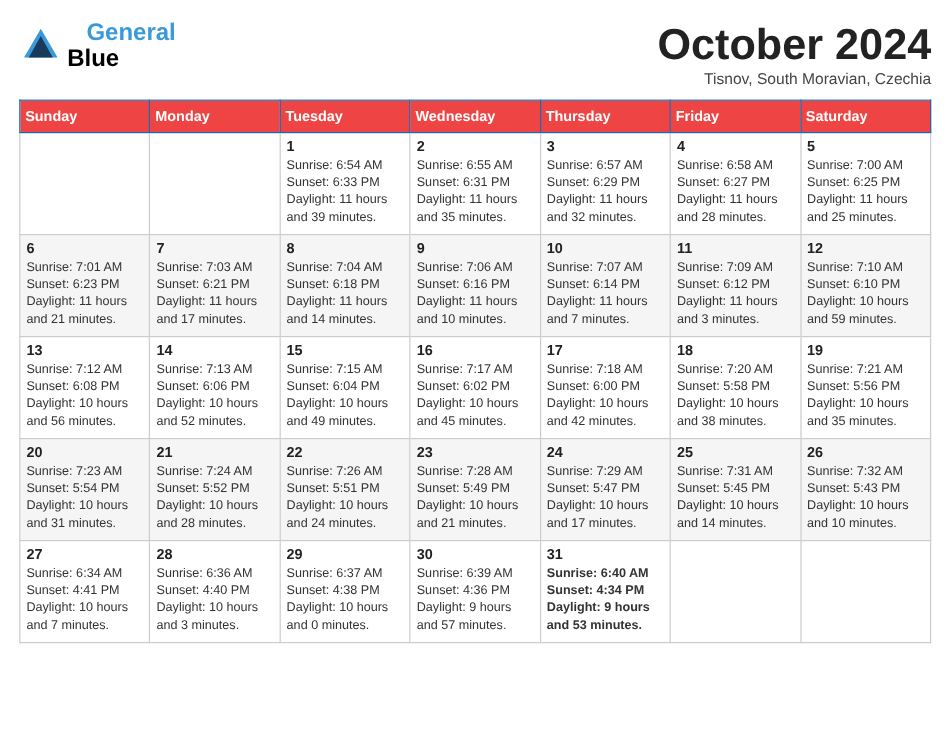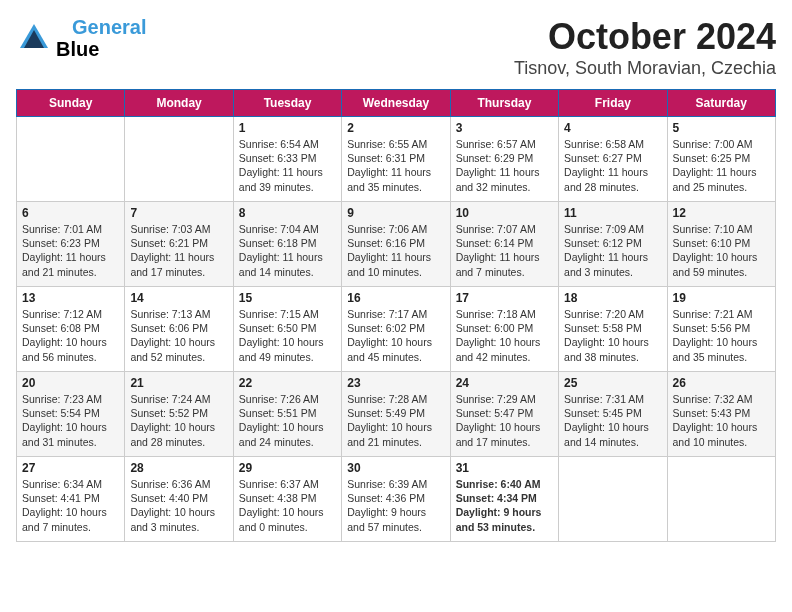--- a/index.html
+++ b/index.html
@@ -37,33 +37,33 @@
     }
     .title-block {
       text-align: right;
     }
     .month-title {
       font-size: 36px;
       font-weight: bold;
       color: #222;
     }
     .location {
-      font-size: 18px;
+      font-size: 13px;
       color: #444;
     }
     table {
       width: 100%;
       border-collapse: collapse;
       font-size: 11px;
     }
     thead tr th {
-      background-color: #be185d;
+      background-color: #ef4444;
       color: #fff;
       padding: 6px 4px;
-      text-align: center;
+      text-align: left;
       font-size: 12px;
       font-weight: bold;
       border: 1px solid #1a6bb5;
     }
     tbody tr td {
       border: 1px solid #ccc;
       vertical-align: top;
       padding: 4px 5px;
       width: calc(100% / 7);
       min-height: 80px;
@@ -225,21 +225,21 @@
         <td>
           <div class="day-num">14</div>
           <div class="day-info" style="white-space: pre-line;">Sunrise: 7:13 AM
 Sunset: 6:06 PM
 Daylight: 10 hours
 and 52 minutes.</div>
         </td>
         <td>
           <div class="day-num">15</div>
           <div class="day-info" style="white-space: pre-line;">Sunrise: 7:15 AM
-Sunset: 6:50 PM
+Sunset: 6:04 PM
 Daylight: 10 hours
 and 49 minutes.</div>
         </td>
         <td>
           <div class="day-num">16</div>
           <div class="day-info" style="white-space: pre-line;">Sunrise: 7:17 AM
 Sunset: 6:02 PM
 Daylight: 10 hours
 and 45 minutes.</div>
         </td>

